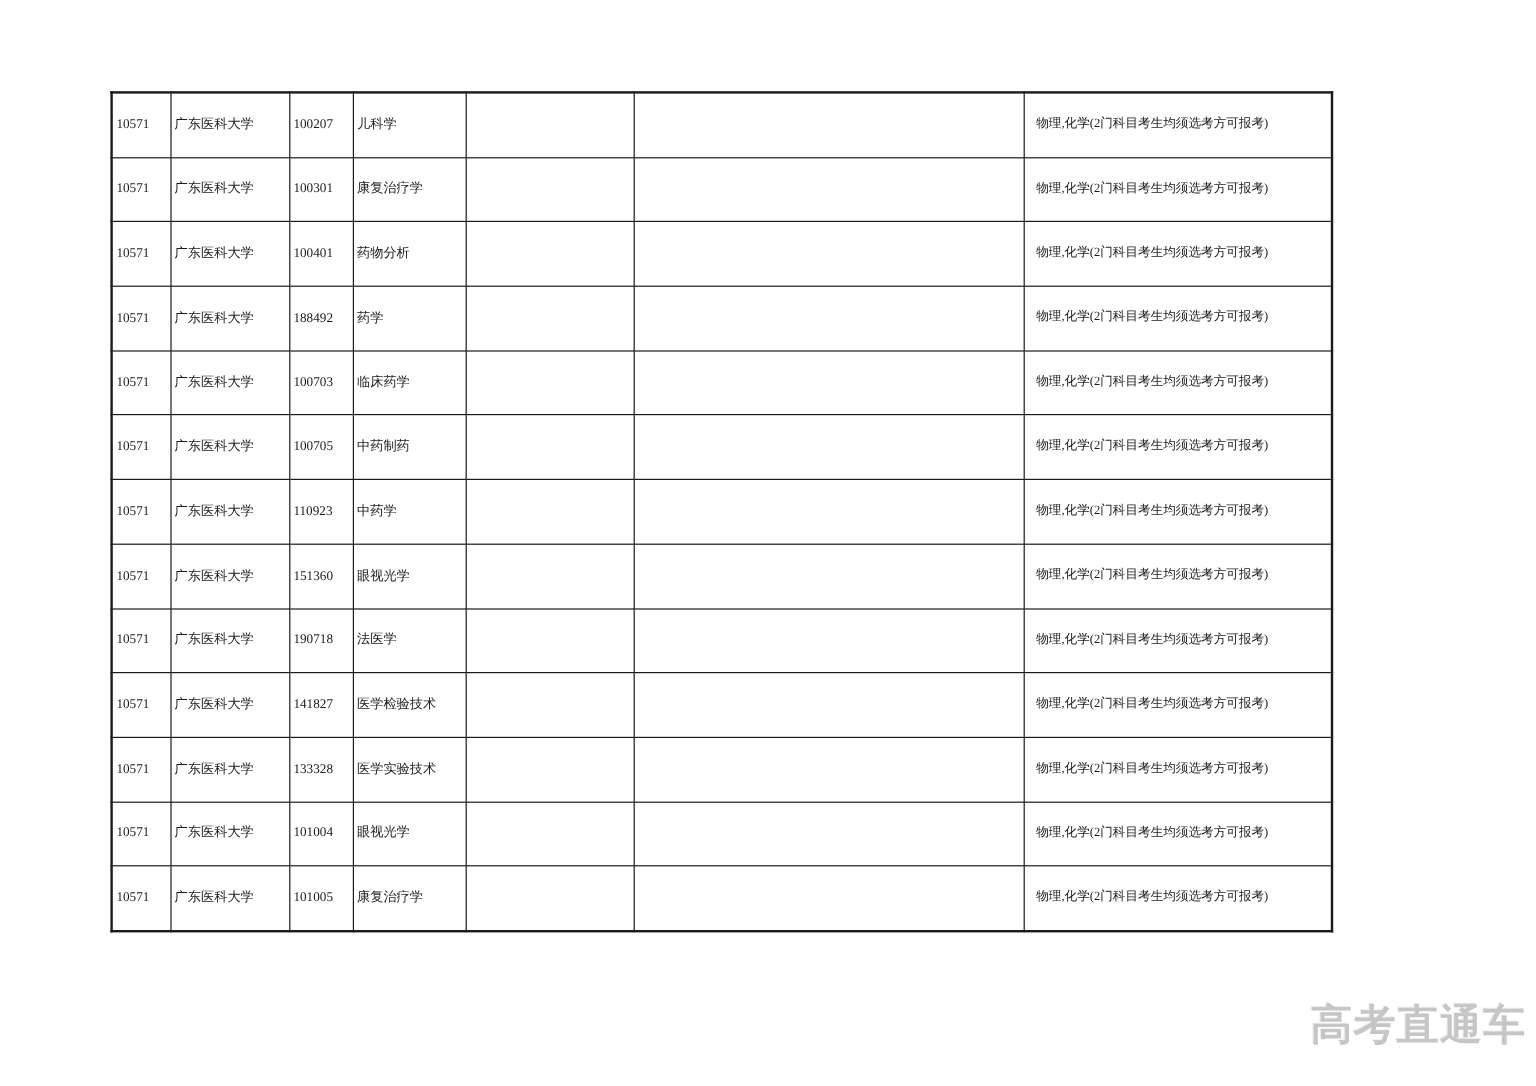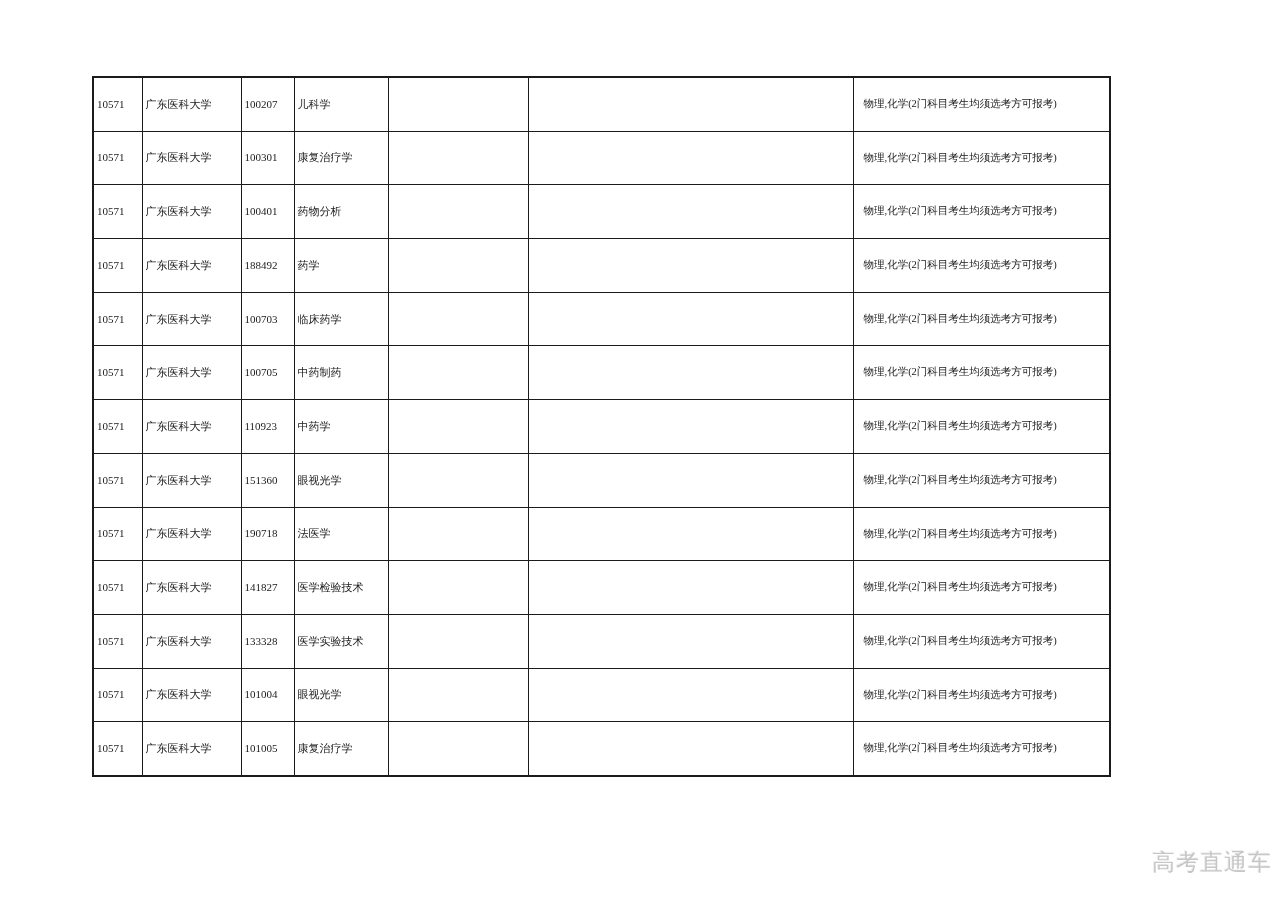--- a/index.html
+++ b/index.html
@@ -42,22 +42,22 @@
   }
   table.doc-table td.req-cell {
     padding-left: 10px;
     font-size: 10.5px;
   }
   .watermark {
     position: absolute;
     right: 8px;
     bottom: 27px;
     font-family: "Liberation Sans", "DejaVu Sans", sans-serif;
-    font-size: 23px;
-    font-weight: normal;
+    font-size: 35px;
+    font-weight: bold;
     letter-spacing: 1px;
     color: #c6c6c6;
     text-shadow: 1px 1px 0 #ffffff, -1px -1px 0 #efefef;
     user-select: none;
   }
 </style>
 </head>
 <body>
 
 <div class="page">

